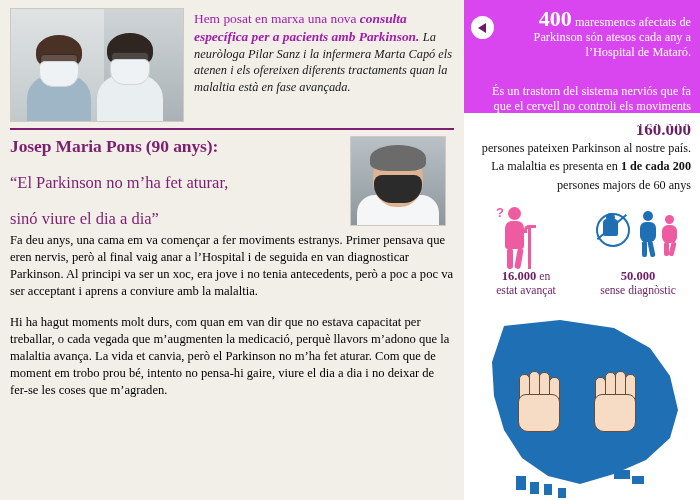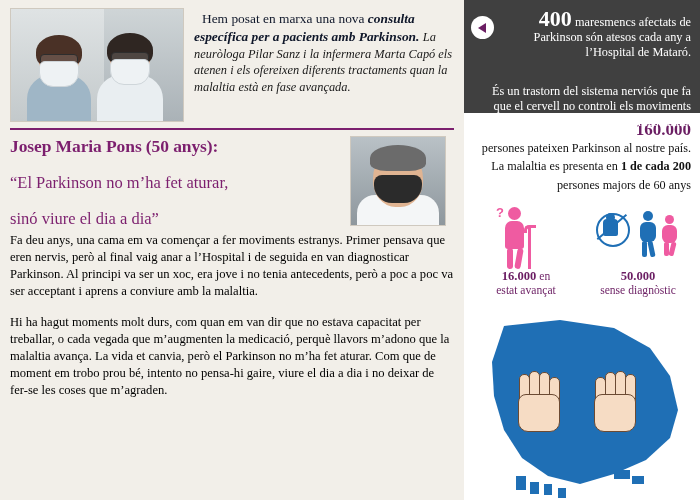--- a/index.html
+++ b/index.html
@@ -96,22 +96,21 @@
   .intro-text {
     font-size: 12.4px;
     line-height: 1.33;
     color: #1a1a1a;
     font-style: italic;
     padding-top: 2px;
   }
   .intro-text .lead {
     font-size: 13.4px;
     font-style: normal;
-    color: #0f172a;
-    margin-left: 8px;
+    color: #a21caf;
   }
   .intro-text .lead b { font-weight: bold; font-style: italic; }
 
   .rule-purple {
     position: absolute;
     left: 10px;
     top: 128px;
     width: 444px;
     height: 2px;
     background: #7c1f6e;
@@ -183,21 +182,21 @@
     position: absolute;
     left: 464px;
     top: 0;
     width: 236px;
     height: 500px;
     background: #ffffff;
   }
   .stat-top {
     position: relative;
     height: 113px;
-    background: #404040;
+    background: #d946ef;
     color: #ffffff;
     padding: 8px 9px 6px 17px;
     box-sizing: border-box;
   }
   .stat-top .num {
     font-size: 22px;
     font-weight: bold;
     line-height: 1;
   }
   .stat-top .line1 {
@@ -352,21 +351,21 @@
         </span>
         <span>La neuròloga Pilar Sanz i la infermera Marta Capó els atenen i els ofereixen diferents tractaments quan la malaltia està en fase avançada.</span>
       </div>
     </div>
 
     <div class="rule-purple"></div>
 
     <div class="headline-block">
       <div class="headline-row">
         <div class="headline-text">
-          <div class="name-line">Josep Maria Pons  (50 anys):</div>
+          <div class="name-line">Josep Maria Pons  (90 anys):</div>
           <div class="quote-line">“El Parkinson no m’ha fet aturar,</div>
           <div class="quote-line">sinó viure el dia a dia”</div>
         </div>
         <div class="portrait">
           <div class="bg"></div>
           <div class="shirt"></div>
           <div class="neck"></div>
           <div class="head2"></div>
           <div class="hair2"></div>
           <div class="mask2"></div>

